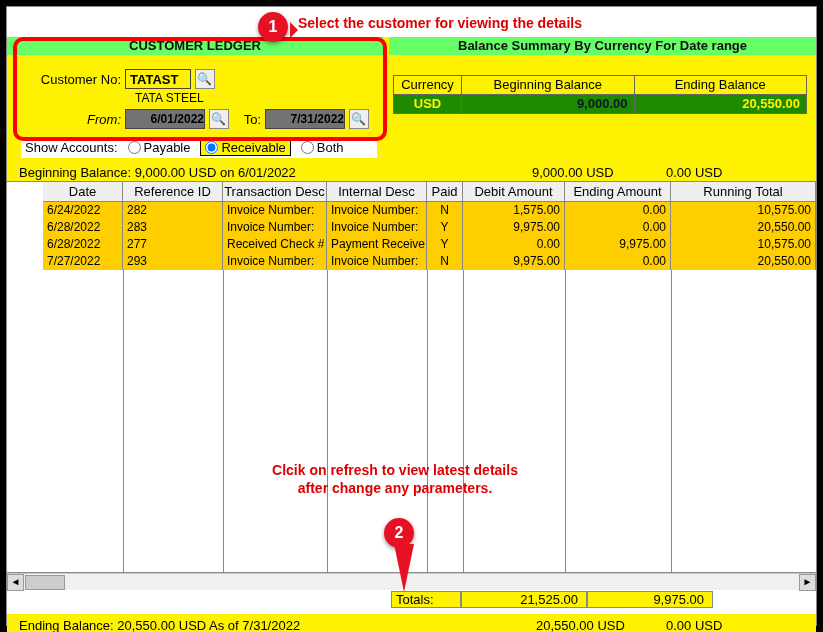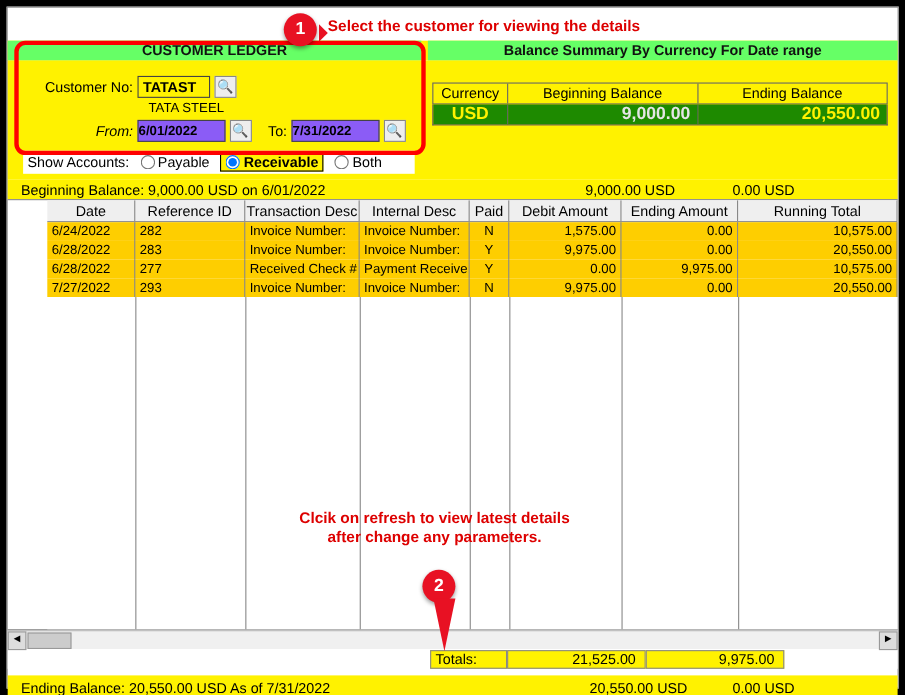--- a/index.html
+++ b/index.html
@@ -117,55 +117,55 @@
   font-size: 12px;
 }
 .mag-btn::before { content: "🔍"; font-size: 12px; }
 
 .custname { position: absolute; left: 128px; top: 36px; font-size: 12px; }
 
 .field-row.dates { left: 68px; top: 54px; }
 .field-row.dates .lbl { text-align: right; }
 .field-row.dates input {
   width: 80px; height: 20px;
-  background: #8b5cf6; border: 1px solid #444;
-  font-weight: bold; text-align: left; font-size: 12px;
+  background: #737373; border: 1px solid #444;
+  font-weight: bold; text-align: right; font-size: 12px;
 }
 .field-row.dates .from-lbl { width: 46px; font-style: italic; }
 .field-row.dates .to-lbl { width: 28px; }
 
 .accounts-row {
   position: absolute; left: 14px; top: 82px;
   display: flex; align-items: center; gap: 6px;
   background: #fff;
   padding: 2px 4px;
   font-size: 13px;
   width: 356px;
 }
 .radio { display: flex; align-items: center; gap: 3px; padding: 0 4px; }
 .radio.sel { background: #fff200; border: 1px solid #000; }
 .radio input { margin: 0; }
-.radio.sel label { font-weight: bold; }
+.radio.sel label { font-weight: normal; }
 
 
 .bal-summary {
   position: absolute;
   left: 386px; top: 20px;
   width: 414px;
 }
 .bal-head { display: flex; background: #fff200; border: 1px solid #666; }
 .bal-head div { border-right: 1px solid #666; text-align: center; font-size: 13px; line-height: 18px; }
 .bal-head .c1 { width: 68px; }
 .bal-head .c2 { flex: 1; }
 .bal-head .c3 { flex: 1; border-right: none; }
 .bal-row { display: flex; background: #ecb000; color: #071; border: 1px solid #666; border-top: none; font-weight: bold;}
 .bal-row .c1 { width: 68px; text-align: center; color: #063; background:#1e8a00; color:#fff200;}
-.bal-row .c2 { flex: 1; text-align: right; padding-right: 6px; background:#1e8a00; color:#e5e5e5;}
+.bal-row .c2 { flex: 1; text-align: right; padding-right: 6px; background:#1e8a00; color:#0f172a;}
 .bal-row .c3 { flex: 1; text-align: right; padding-right: 6px; background:#1e8a00; color:#fff200;}
-.bal-row div { border-right: 1px solid #666; line-height: 18px; font-size: 16px;}
+.bal-row div { border-right: 1px solid #666; line-height: 18px; font-size: 13px;}
 .bal-row .c3 { border-right:none;}
 
 
 .begin-bal {
   background: #fff200;
   height: 18px;
   display: flex;
   align-items: center;
   font-size: 13px;
   padding-left: 12px;

